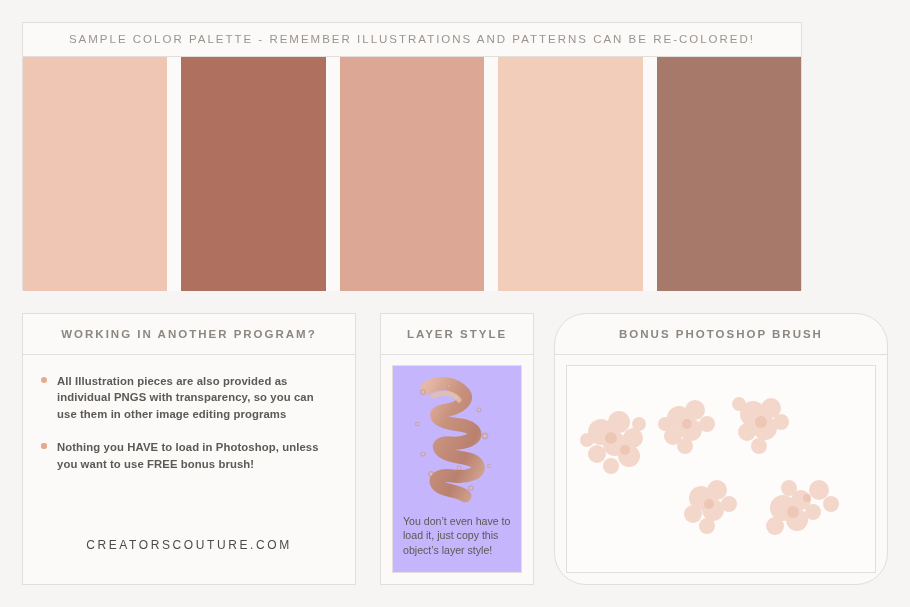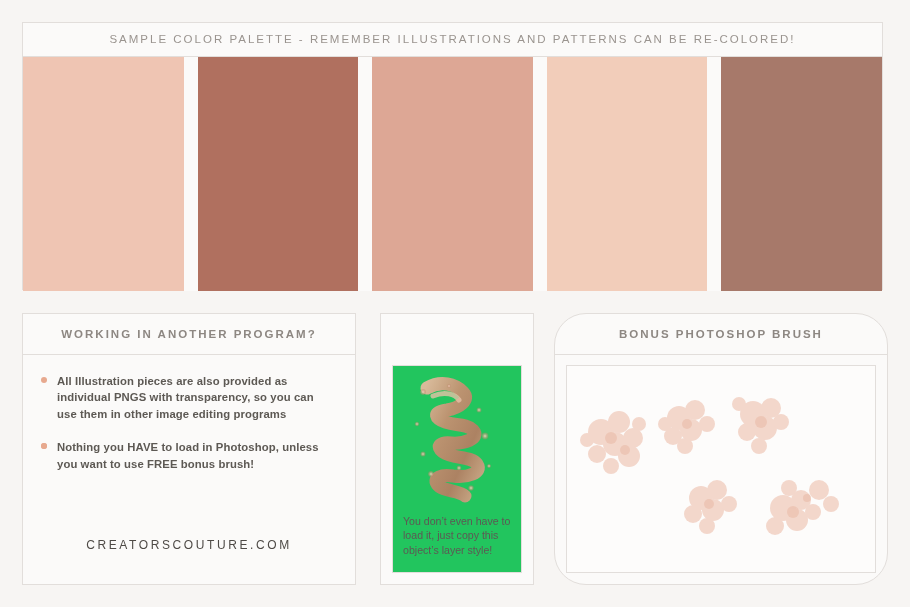--- a/index.html
+++ b/index.html
@@ -19,21 +19,21 @@
     height: 607px;
     background: #f7f5f3;
     box-sizing: border-box;
   }
 
   
   .palette-section {
     position: absolute;
     left: 22px;
     top: 22px;
-    width: 861px;
+    width: 780px;
     height: 268px;
     background: #fbfaf9;
     border: 1px solid #e2dedb;
     box-sizing: border-box;
   }
   .palette-title {
     height: 33px;
     line-height: 33px;
     text-align: center;
     font-size: 11.5px;
@@ -131,21 +131,21 @@
   }
 
   
   .layer-inner {
     position: absolute;
     left: 11px;
     top: 51px;
     width: 130px;
     height: 208px;
     border: 1px solid #e2dedb;
-    background: #22c55e;
+    background: #c4b5fd;
     box-sizing: border-box;
     overflow: hidden;
   }
   .brush-art {
     position: absolute;
     left: 0;
     top: 4px;
     width: 130px;
     height: 140px;
   }
@@ -207,20 +207,21 @@
         </li>
         <li class="bullet-item">
           <span class="bullet-dot" style="background: rgb(231, 169, 143);"></span>
           <span>Nothing you HAVE to load in Photoshop, unless you want to use FREE bonus brush!</span>
         </li>
       </ul>
       <div class="site-url">CREATORSCOUTURE.COM</div>
     </section>
 
     <section class="panel" id="panel-layer">
+      <div class="panel-header">LAYER STYLE</div>
       <div class="layer-inner">
         <svg class="brush-art" viewBox="0 0 130 140">
           <defs>
             <linearGradient id="gl" x1="0" y1="0" x2="1" y2="1">
               <stop offset="0%" stop-color="#e8b99f"></stop>
               <stop offset="35%" stop-color="#c98f72"></stop>
               <stop offset="70%" stop-color="#b87c63"></stop>
               <stop offset="100%" stop-color="#d8a88c"></stop>
             </linearGradient>
             <radialGradient id="sp" cx="50%" cy="50%" r="50%">

